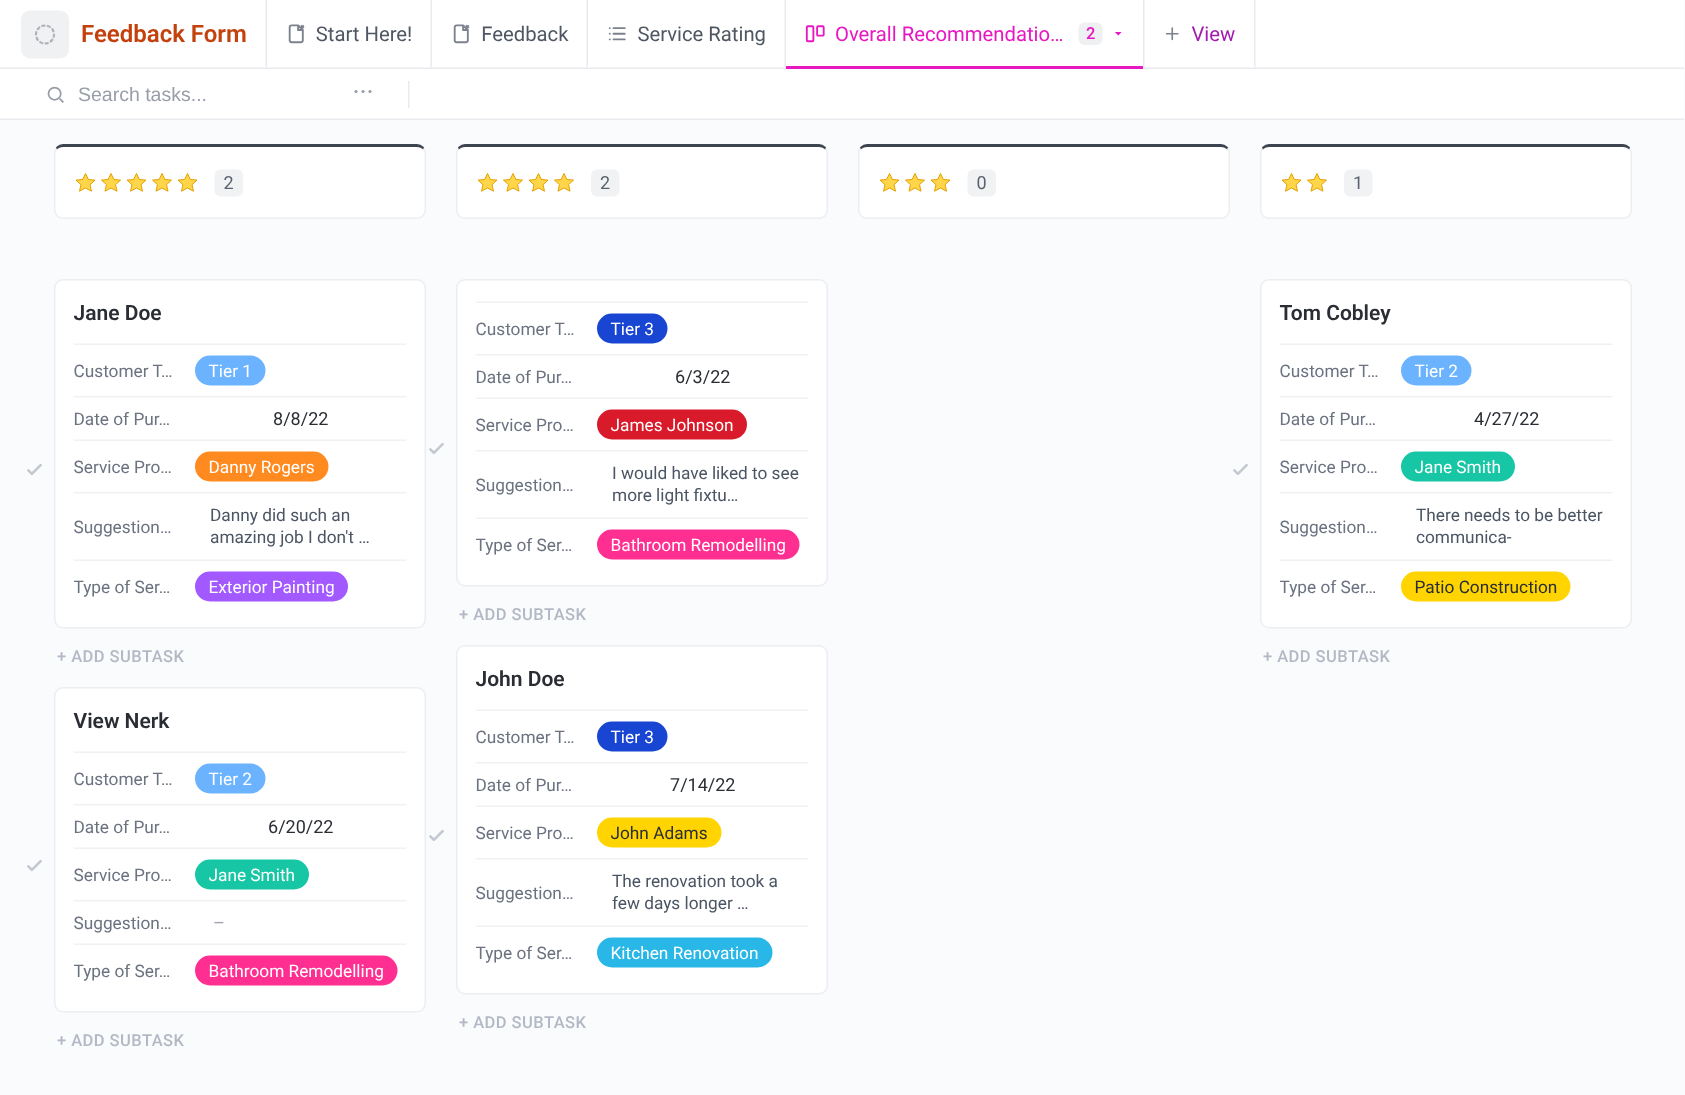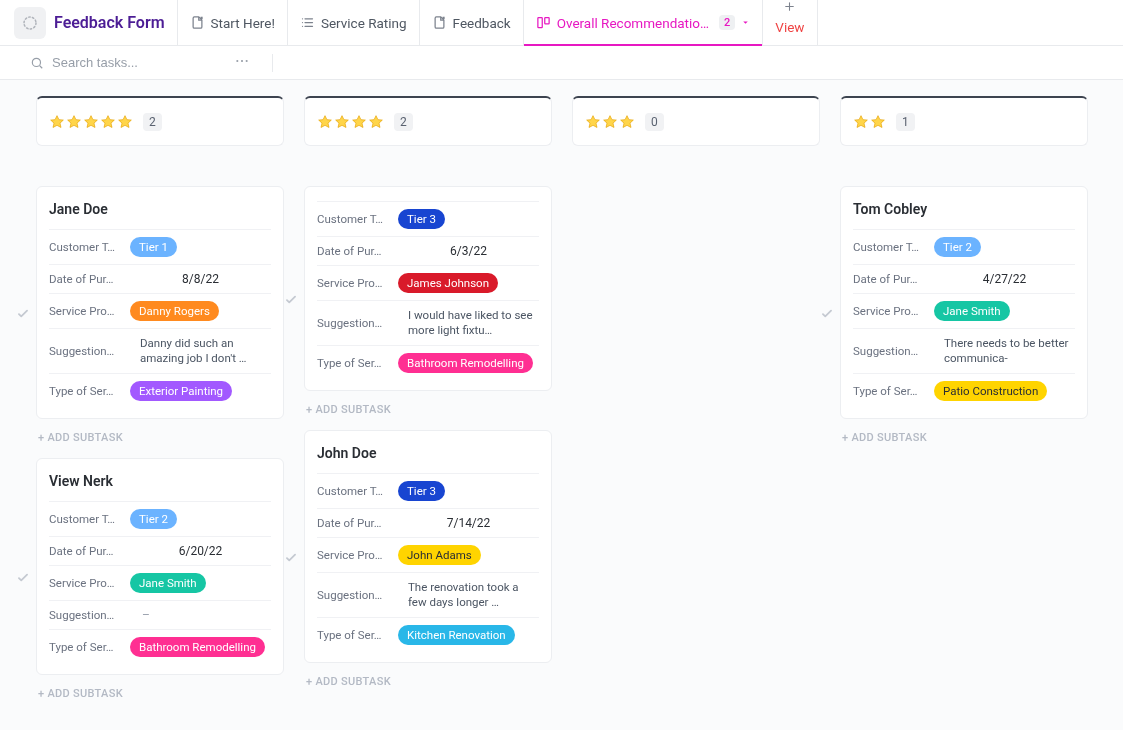--- a/index.html
+++ b/index.html
@@ -26,21 +26,21 @@
     width: 32px; height: 32px;
     background: #f0f1f3;
     border-radius: 6px;
     display: flex; align-items: center; justify-content: center;
     margin-right: 8px;
   }
   .space-icon svg { opacity: 0.55; }
   .space-title {
     font-size: 16px;
     font-weight: 600;
-    color: #4c1d95;
+    color: #c2410c;
   }
   .tabs {
     display: flex;
     height: 100%;
     margin-left: 12px;
   }
   .tab {
     display: flex;
     align-items: center;
     gap: 6px;
@@ -72,21 +72,21 @@
     padding: 1px 5px;
     margin-left: 4px;
   }
   .tab.active .count-pill { color: #e718c2; }
   .tab .caret { color: #e718c2; }
   .tab.overall .tab-label {
     max-width: 170px;
     overflow: hidden;
     text-overflow: ellipsis;
   }
-  .tab.viewtab { color: #ef4444; flex-direction: column; }
+  .tab.viewtab { color: #a21caf; }
   .tab.viewtab svg { color: #7c828d; }
 
   
   .searchrow {
     height: 34px;
     background: #fff;
     border-bottom: 1px solid #e8eaed;
     display: flex;
     align-items: center;
     padding-left: 30px;
@@ -240,32 +240,32 @@
   <div class="tabs">
     <div class="tab">
       <svg width="15" height="15" viewBox="0 0 24 24" fill="none" stroke="#7c828d" stroke-width="2">
           <path d="M14 3H7a2 2 0 0 0-2 2v14a2 2 0 0 0 2 2h10a2 2 0 0 0 2-2V8z"></path>
           <path d="M14 3v5h5"></path>
           <path d="M20 3l-3 3m0-3l3 3" stroke="#7c828d"></path>
         </svg>
       <span class="tab-label">Start Here!</span>
     </div>
     <div class="tab">
-      <svg width="15" height="15" viewBox="0 0 24 24" fill="none" stroke="#7c828d" stroke-width="2" stroke-linecap="round">
-          <path d="M8 6h12M8 12h12M8 18h12M4 6h.01M4 12h.01M4 18h.01"></path>
-        </svg>
-      <span class="tab-label">Service Rating</span>
-    </div>
-    <div class="tab">
       <svg width="15" height="15" viewBox="0 0 24 24" fill="none" stroke="#7c828d" stroke-width="2">
           <path d="M14 3H7a2 2 0 0 0-2 2v14a2 2 0 0 0 2 2h10a2 2 0 0 0 2-2V8z"></path>
           <path d="M14 3v5h5"></path>
           <path d="M20 3l-3 3m0-3l3 3"></path>
         </svg>
       <span class="tab-label">Feedback</span>
+    </div>
+    <div class="tab">
+      <svg width="15" height="15" viewBox="0 0 24 24" fill="none" stroke="#7c828d" stroke-width="2" stroke-linecap="round">
+          <path d="M8 6h12M8 12h12M8 18h12M4 6h.01M4 12h.01M4 18h.01"></path>
+        </svg>
+      <span class="tab-label">Service Rating</span>
     </div>
     <div class="tab active overall">
       <svg width="15" height="15" viewBox="0 0 24 24" fill="none" stroke="#e718c2" stroke-width="2">
           <rect x="3" y="4" width="7" height="16" rx="1"></rect>
           <rect x="14" y="4" width="7" height="10" rx="1"></rect>
         </svg>
       <span class="tab-label">Overall Recommendatio…</span>
       <span class="count-pill">2</span>
       <svg class="caret" width="9" height="9" viewBox="0 0 24 24" fill="#e718c2">
           <path d="M6 9l6 6 6-6z"></path>

